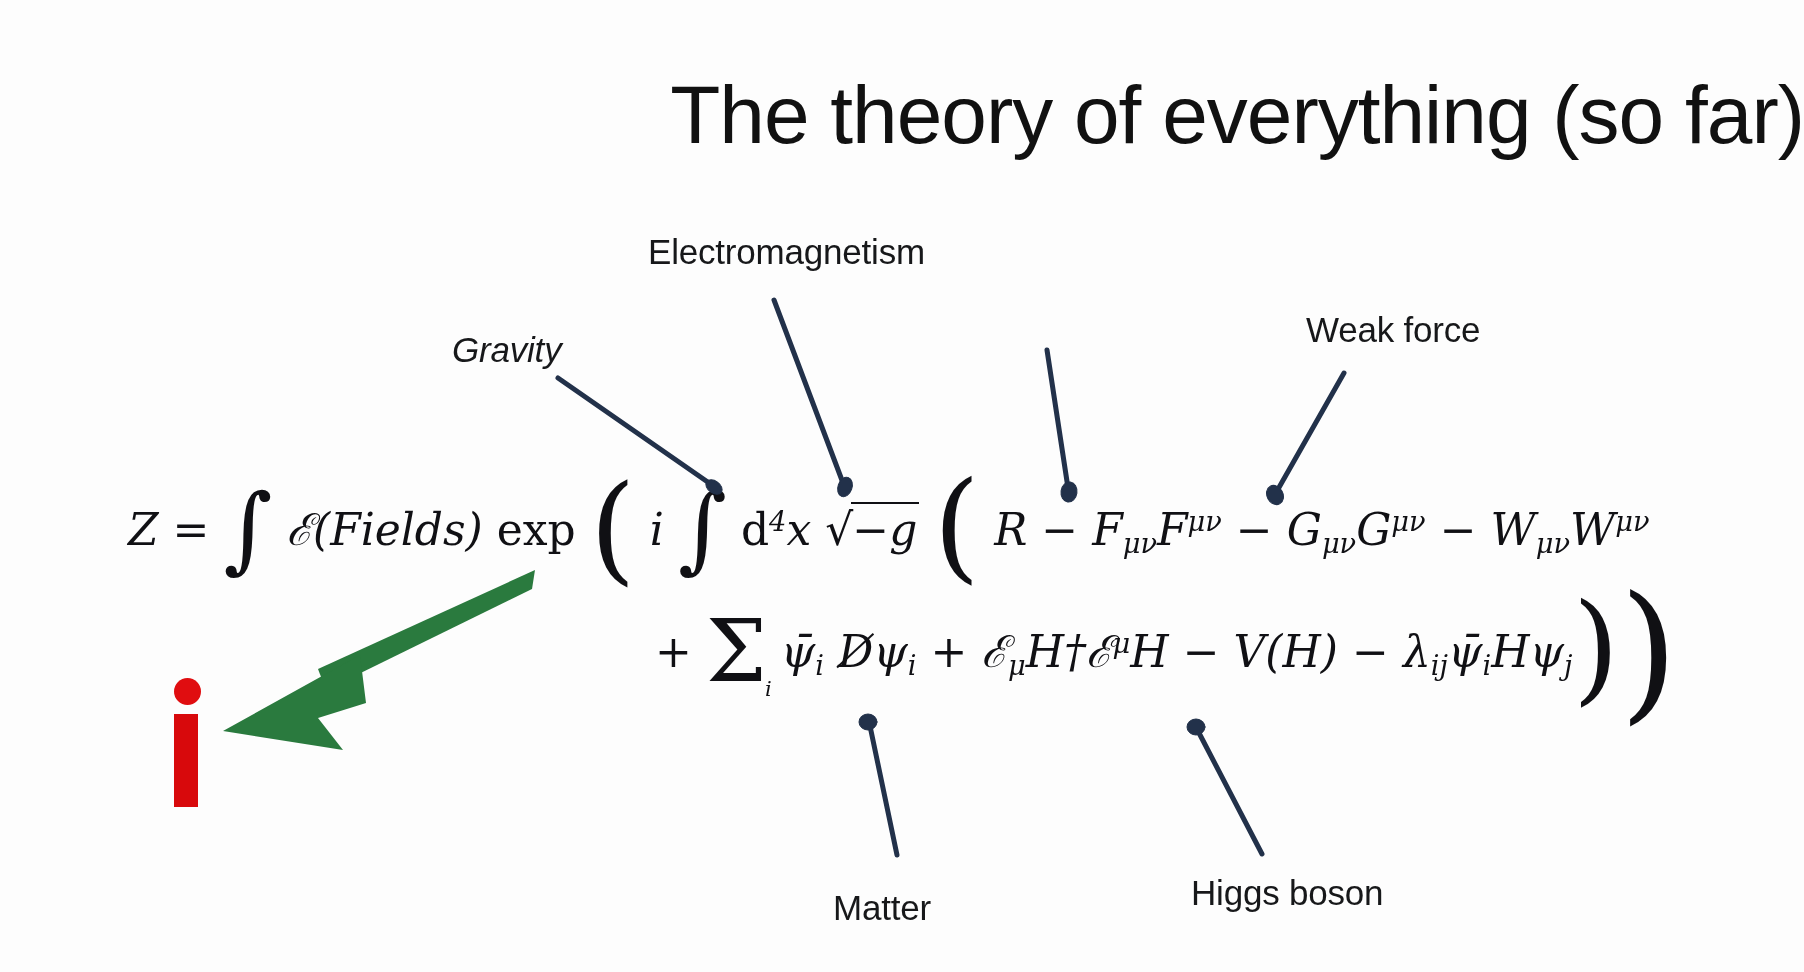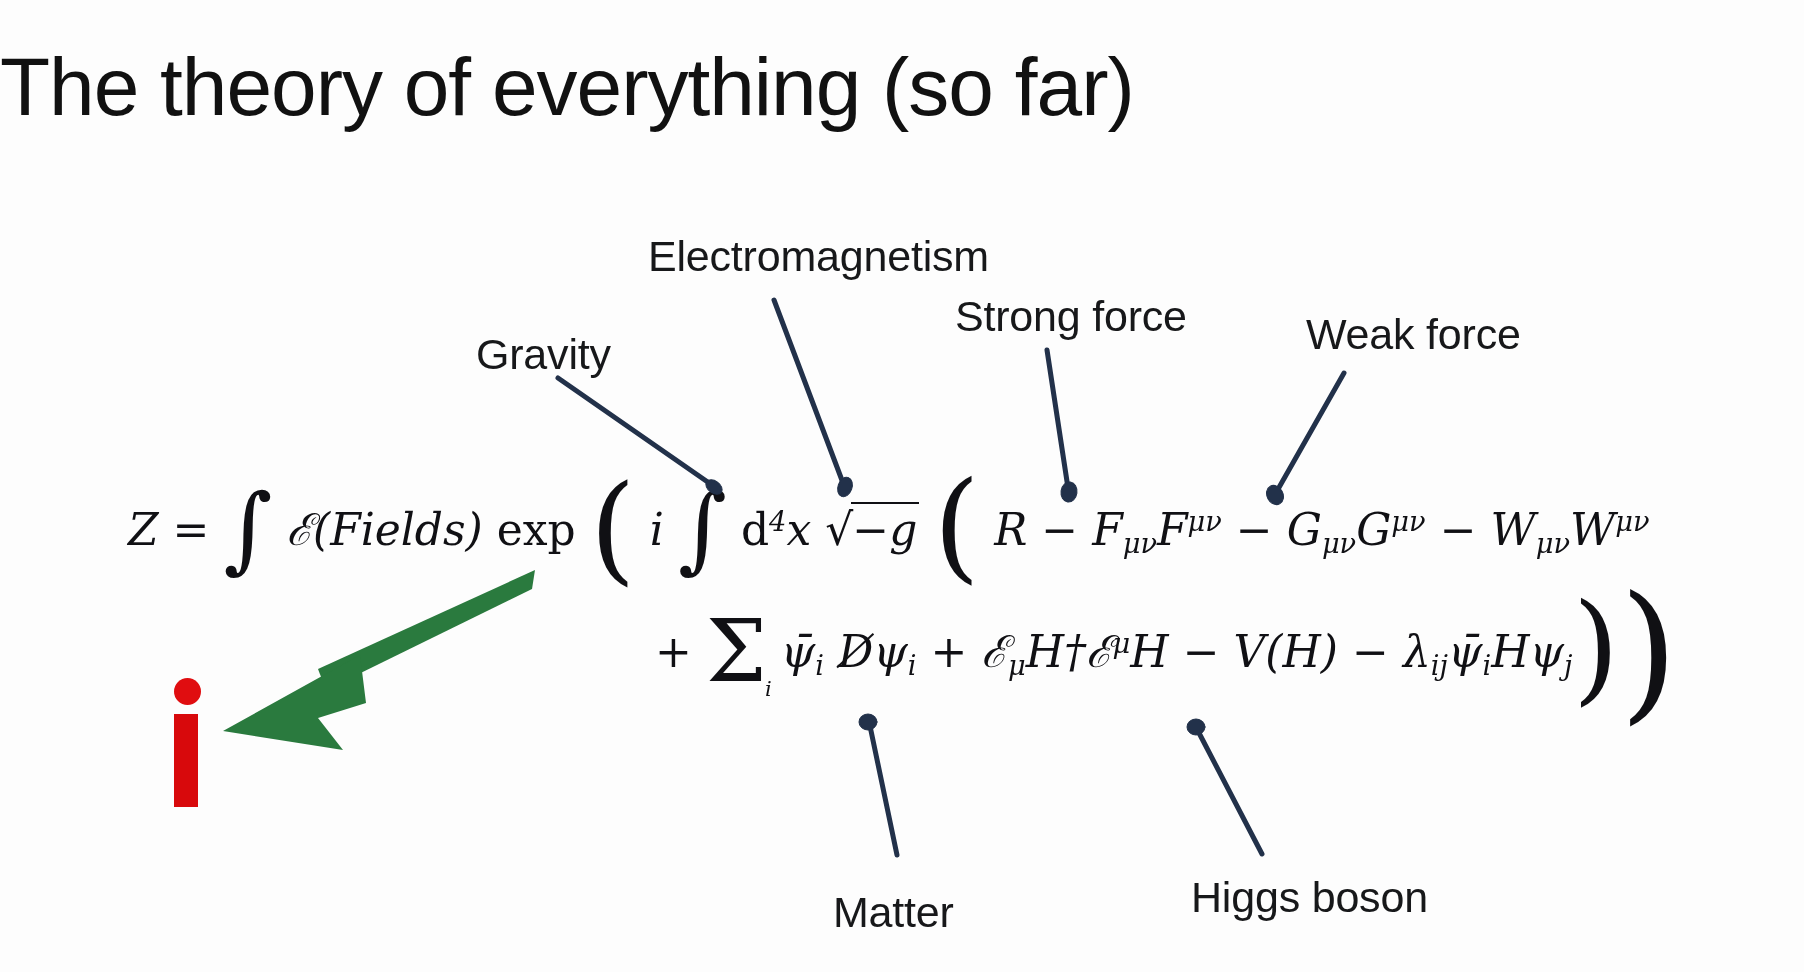--- a/index.html
+++ b/index.html
@@ -13,36 +13,36 @@
     height: 972px;
     background: #fdfdfd;
     overflow: hidden;
     font-family: "Liberation Sans", sans-serif;
   }
 
   
   #title {
     position: absolute;
     left: 0;
-    top: 40px;
+    top: 68px;
     width: 1804px;
-    text-align: left;
+    text-align: right;
     font-family: "Liberation Sans", sans-serif;
     font-size: 82px;
     font-weight: 400;
     letter-spacing: -1px;
     color: #111111;
     white-space: nowrap;
   }
 
   
   .label {
     position: absolute;
     font-family: "Liberation Sans", sans-serif;
-    font-size: 43px;
+    font-size: 35px;
     font-weight: 400;
     color: #17181a;
     white-space: nowrap;
     letter-spacing: -0.2px;
   }
 
   
   .eq {
     position: absolute;
     font-family: "DejaVu Serif", "Liberation Serif", serif;
@@ -176,23 +176,22 @@
     <span>ψ̄</span><span class="sub">i</span>
     <span>D̸</span><span>ψ</span><span class="sub">i</span>
     <span class="up">+</span>
     <span>ℰ</span><span class="sub">μ</span><span>H†</span><span>ℰ</span><span class="sup">μ</span><span>H</span>
     <span class="up">−</span>
     <span>V(H)</span>
     <span class="up">−</span>
     <span>λ</span><span class="sub">ij</span><span>ψ̄</span><span class="sub">i</span><span>H</span><span>ψ</span><span class="sub">j</span><span class="bigparen2">)</span><span class="bigparen" style="font-size:150px; top:36px;">)</span>
   </div>
 
-  <div class="label" style="left:476px; top:330px;">Gravity</div>
+  <div class="label" style="left:452px; top:330px;font-style:italic;">Gravity</div>
   <div class="label" style="left:648px; top:232px;">Electromagnetism</div>
-  <div class="label" style="left:955px; top:292px;">Strong force</div>
   <div class="label" style="left:1281px; top:310px;margin-left:25px;">Weak force</div>
   <div class="label" style="left:833px; top:878px;margin-top:10px;">Matter</div>
   <div class="label" style="left:1176px; top:873px;margin-left:15px;">Higgs boson</div>
 
   <div id="red-i-dot"></div>
   <div id="red-i-stem"></div>
 
   <svg id="overlay" viewBox="0 0 1804 972">
     <g stroke="#22314a" stroke-linecap="round" fill="#22314a">
 

